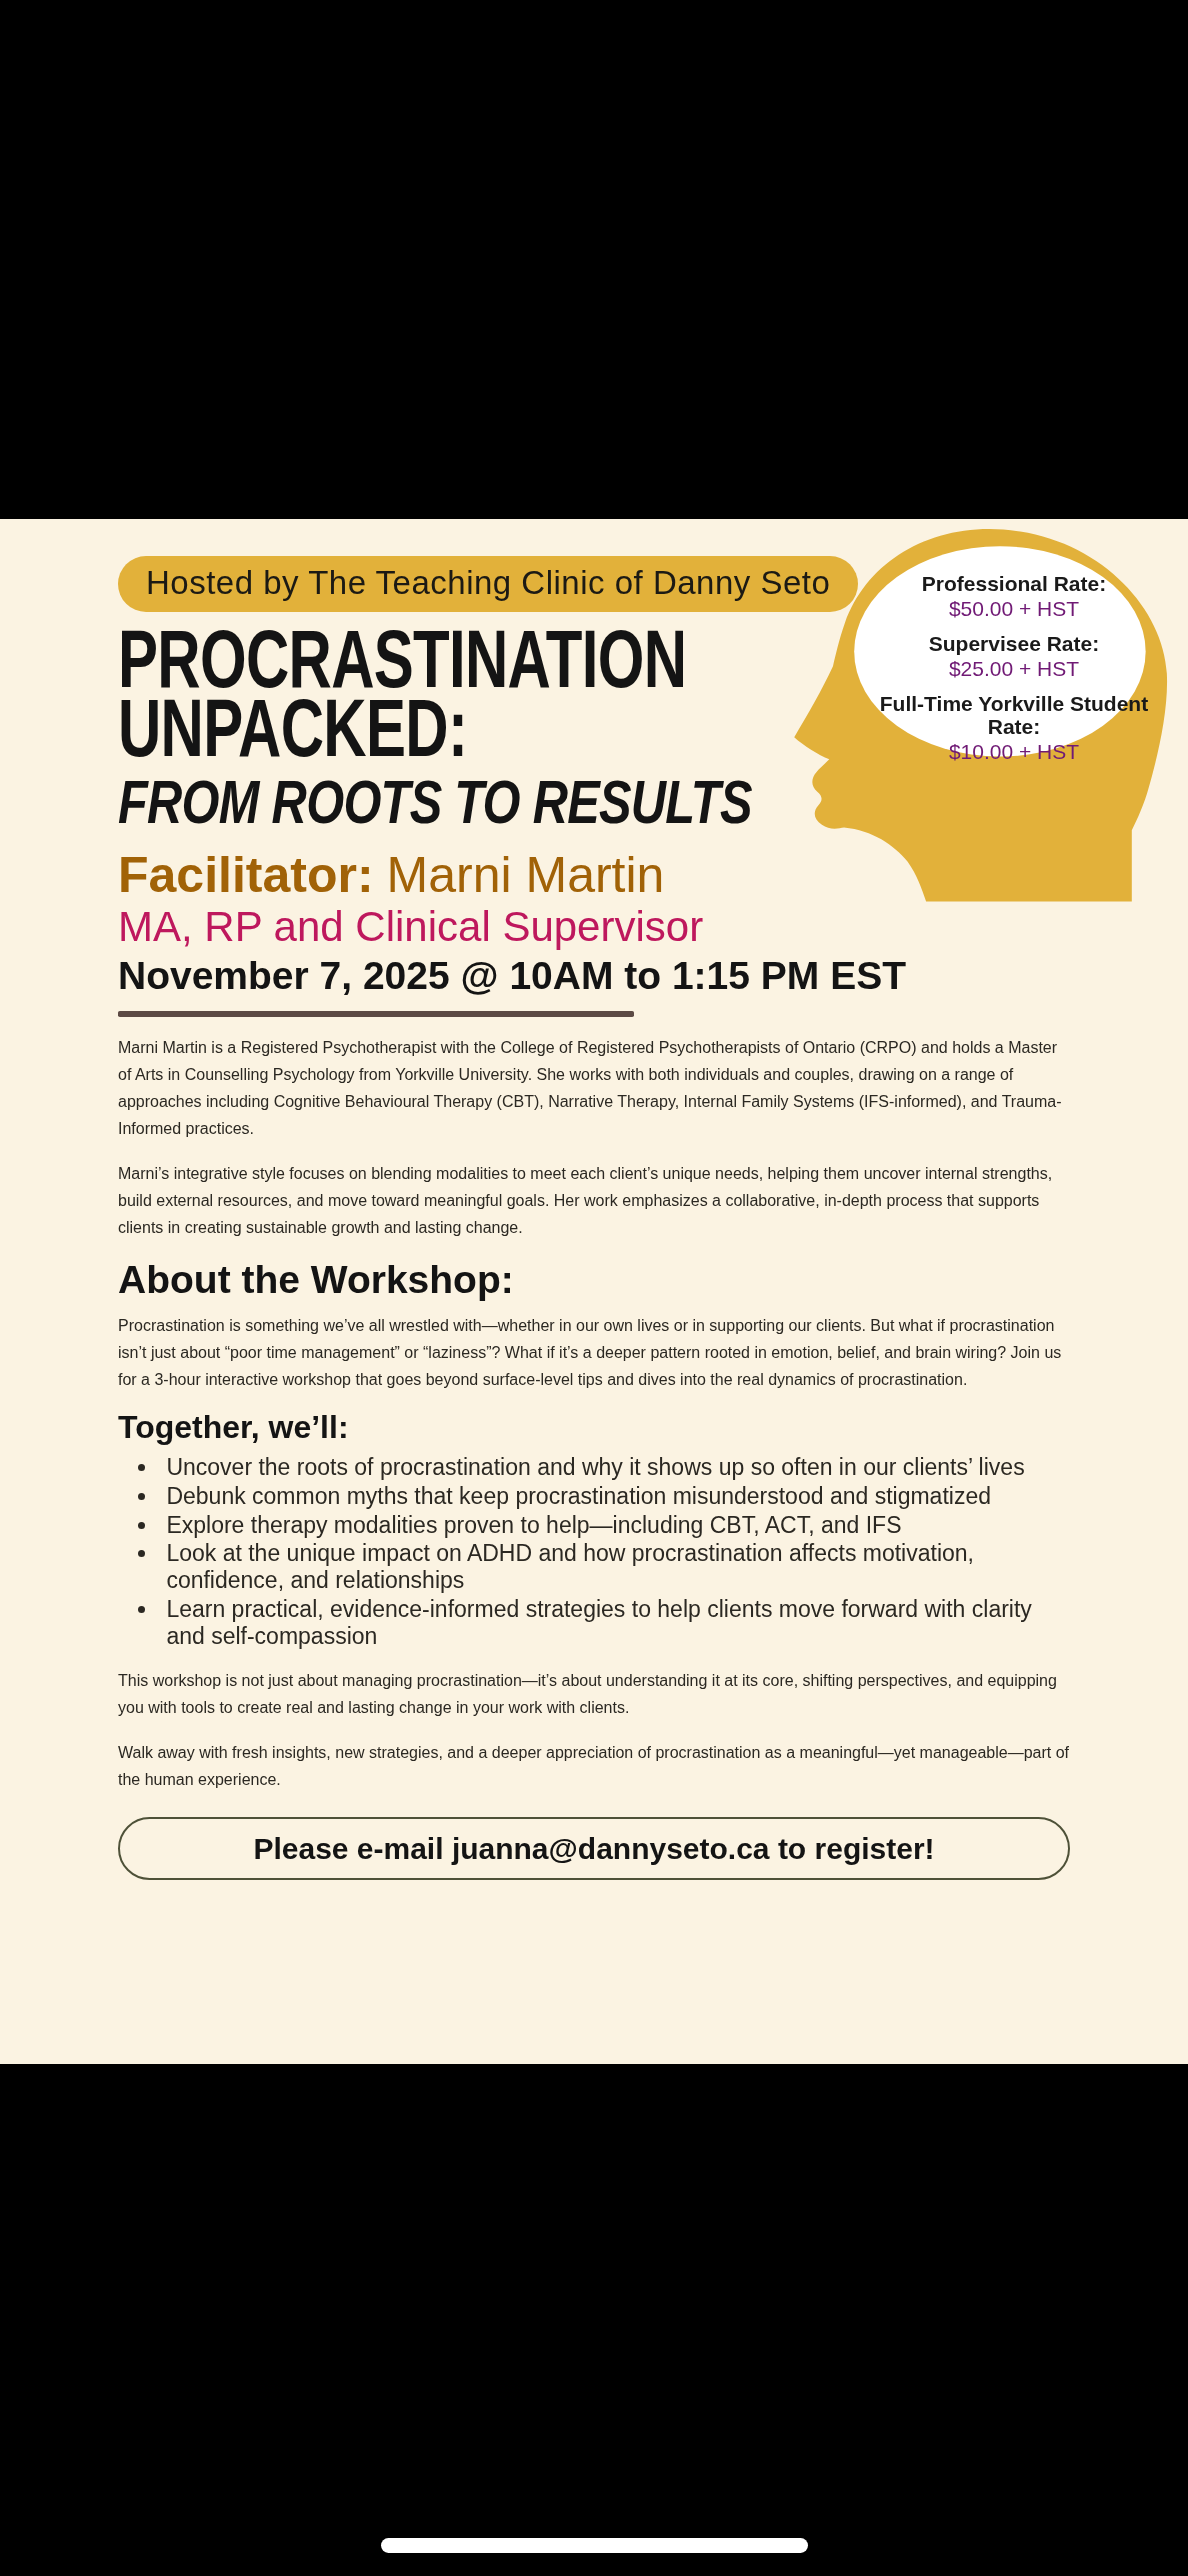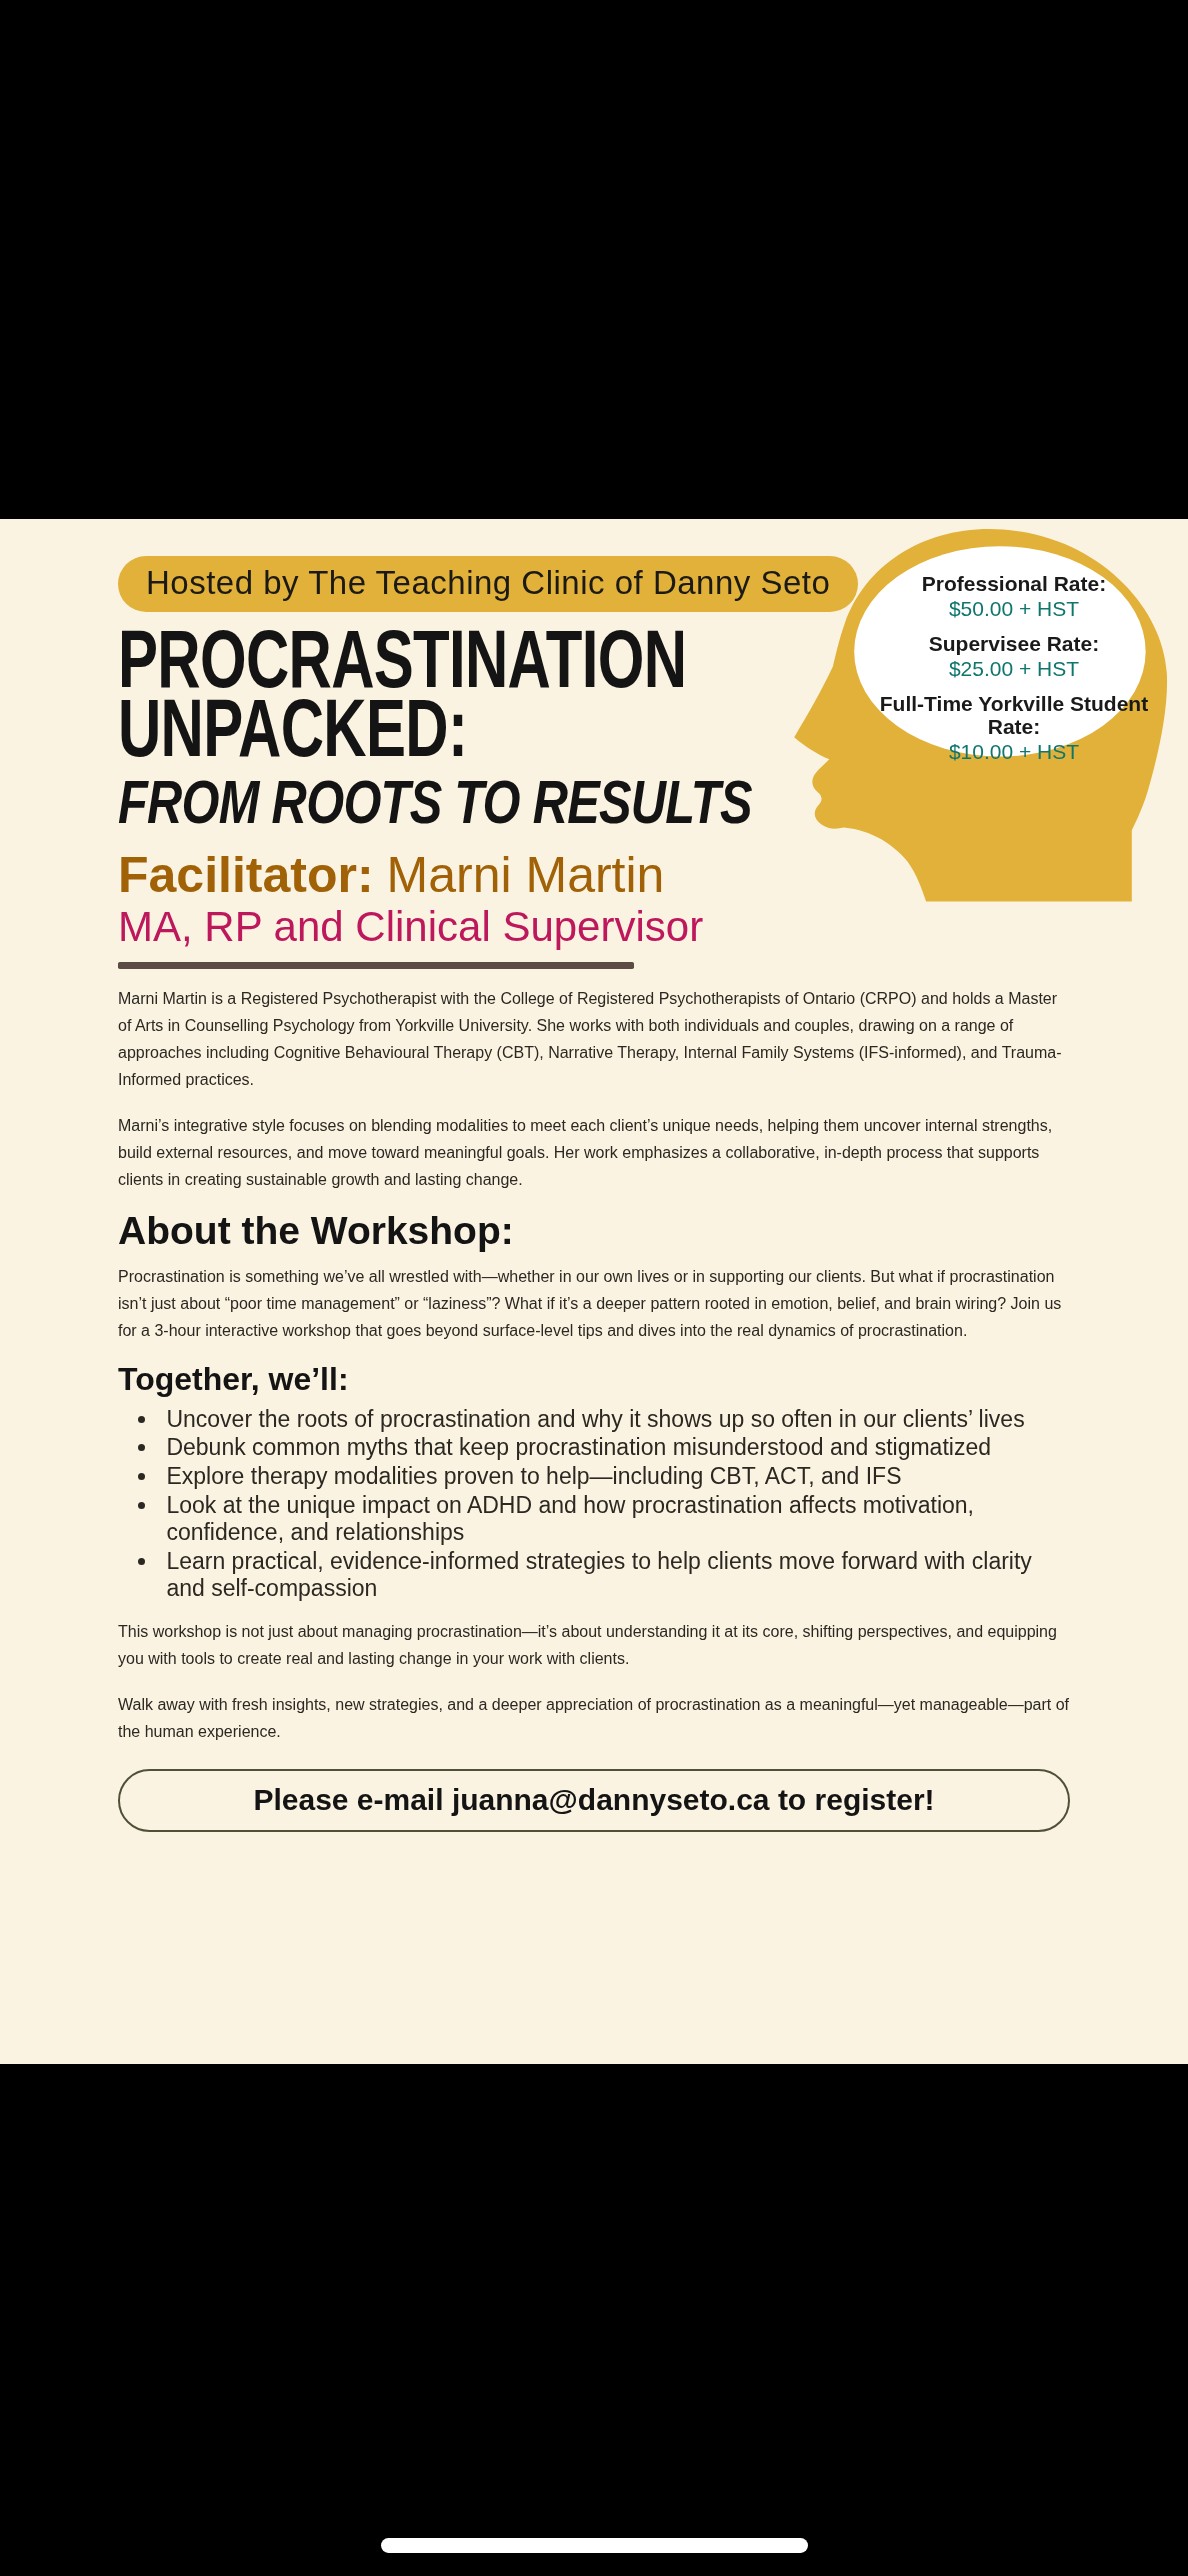--- a/index.html
+++ b/index.html
@@ -34,21 +34,21 @@
   .register-btn{margin-top:24px;width:100%;height:63px;box-sizing:border-box;border:2.8px solid #4E5138;
                 border-radius:33px;background:transparent;display:flex;align-items:center;justify-content:center;
                 font-size:30px;font-weight:800;color:#141414;cursor:pointer;}
 
   
   .head-wrap{position:absolute;left:785px;top:7.4px;width:404px;height:380px;}
   .head-wrap svg{position:absolute;left:0;top:0;}
   .rates{position:absolute;left:84px;top:46px;width:290px;text-align:center;}
   .rate{margin-bottom:12px;}
   .rate-label{font-size:21px;line-height:23px;font-weight:800;color:#1a1a1a;}
-  .rate-price{font-size:21px;line-height:23px;color:#0f766e;margin-top:1.8px;}
+  .rate-price{font-size:21px;line-height:23px;color:#701a75;margin-top:1.8px;}
 
   .home-indicator{position:absolute;left:381px;top:2538px;width:427px;height:14.7px;border-radius:7.4px;background:#ffffff;}
 </style>
 </head>
 <body>
 
 <div class="screen">
 
   <div class="flyer">
 
@@ -97,20 +97,21 @@
       <h1 class="title">
         <span class="tline">PROCRASTINATION</span>
         <span class="tline">UNPACKED:</span>
       </h1>
       <div class="subtitle">FROM ROOTS TO RESULTS</div>
 
       <div class="fac-line">
         <span class="fac-label">Facilitator:</span><span class="fac-name">Marni Martin</span>
       </div>
       <div class="cred">MA, RP and Clinical Supervisor</div>
+      <div class="datetime">November 7, 2025 @ 10AM to 1:15 PM EST</div>
 
       <div class="divider"></div>
 
       <p>Marni Martin is a Registered Psychotherapist with the College of Registered Psychotherapists of Ontario (CRPO) and holds a Master of Arts in Counselling Psychology from Yorkville University. She works with both individuals and couples, drawing on a range of approaches including Cognitive Behavioural Therapy (CBT), Narrative Therapy, Internal Family Systems (IFS-informed), and Trauma-Informed practices.</p>
       <p>Marni’s integrative style focuses on blending modalities to meet each client’s unique needs, helping them uncover internal strengths, build external resources, and move toward meaningful goals. Her work emphasizes a collaborative, in-depth process that supports clients in creating sustainable growth and lasting change.</p>
 
       <h3 class="sec">About the Workshop:</h3>
       <p>Procrastination is something we’ve all wrestled with—whether in our own lives or in supporting our clients. But what if procrastination isn’t just about “poor time management” or “laziness”? What if it’s a deeper pattern rooted in emotion, belief, and brain wiring? Join us for a 3-hour interactive workshop that goes beyond surface-level tips and dives into the real dynamics of procrastination.</p>
 
       <h4 class="sec">Together, we’ll:</h4>

